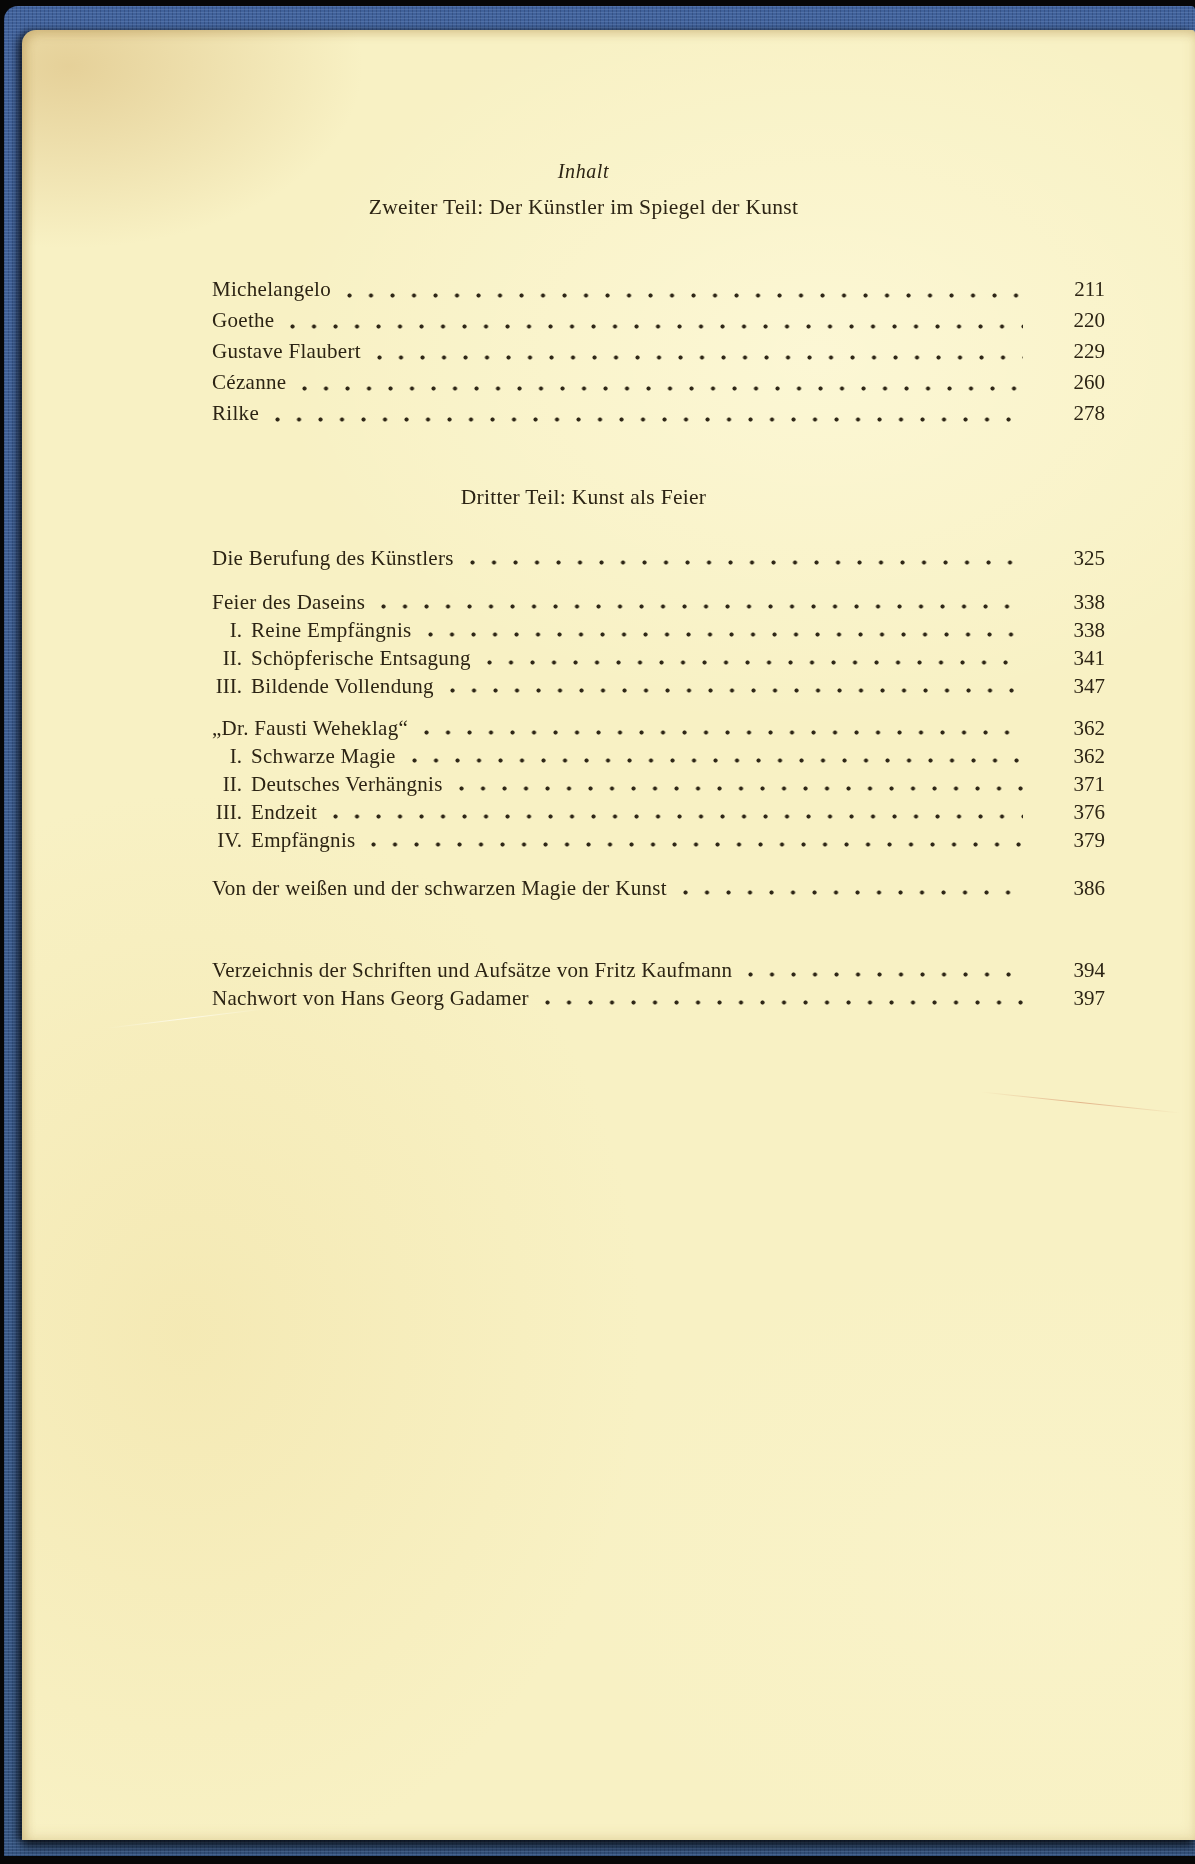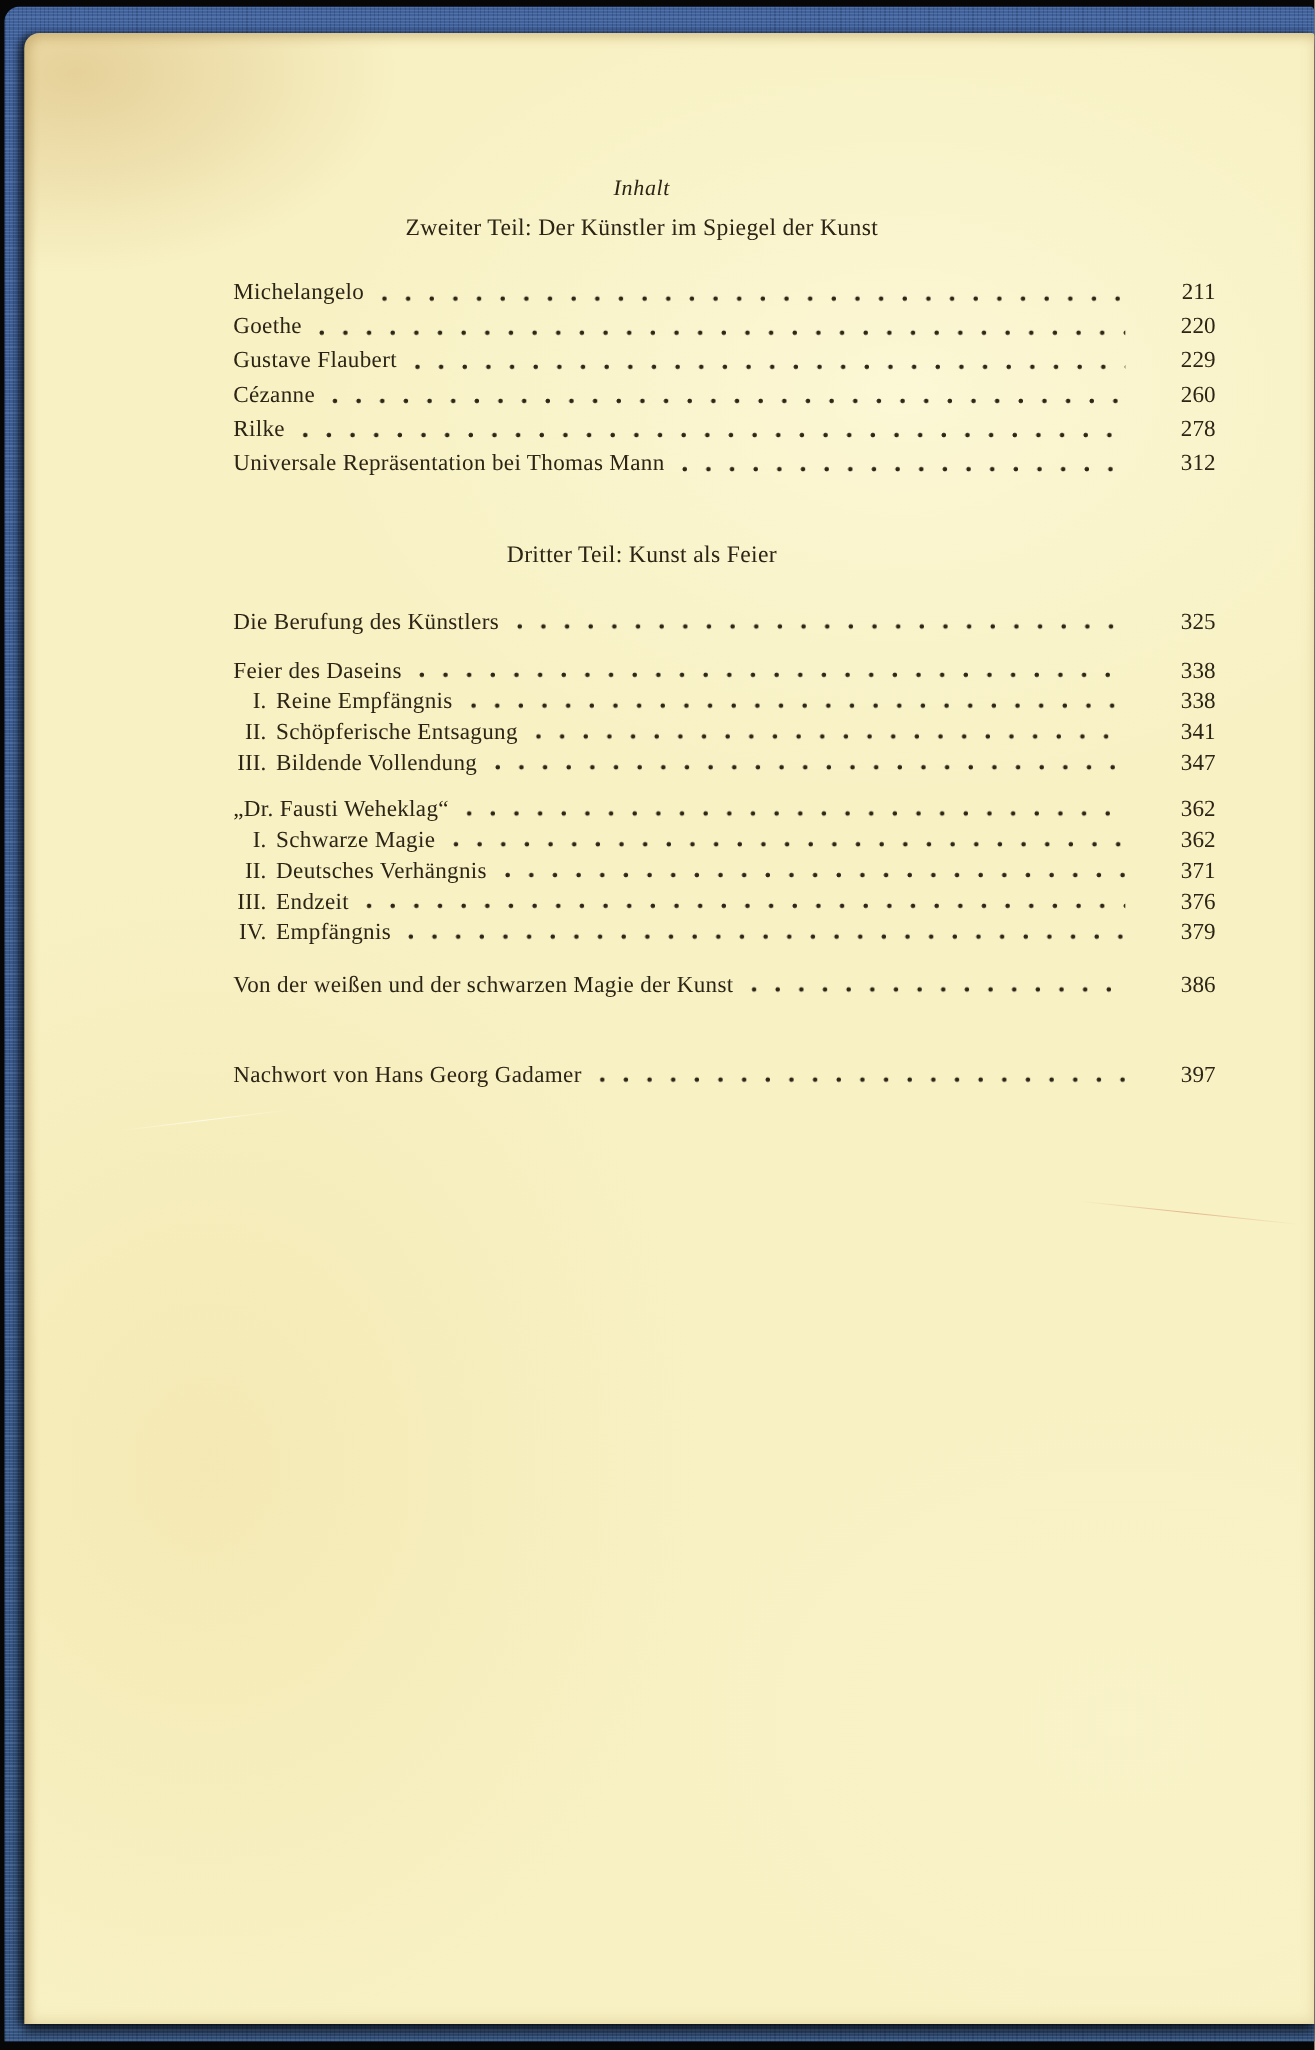--- a/index.html
+++ b/index.html
@@ -49,21 +49,21 @@
     text-align:center;
     width:calc(100% - 150px);
     margin-bottom:12px;
   }
   .part-heading {
     font-size:21.5px;
     letter-spacing:.3px;
     text-align:center;
     width:calc(100% - 150px);
   }
-  .part-heading.p2 { margin-bottom:30px; }
+  .part-heading.p2 { margin-bottom:54px; }
   .part-heading.p3 { margin-top:56px; margin-bottom:34px; }
 
   .row { display:flex; align-items:baseline; font-size:21px; line-height:28px; }
   .part2 .row { line-height:31px; }
   .rn  { flex:none; width:30px; text-align:right; margin-right:9px; }
   .lbl { white-space:nowrap; letter-spacing:.3px; }
   .leader {
     flex:1 1 auto; min-width:22px;
     align-self:flex-end;
     height:7px; margin:0 6px 6px 16px;
@@ -117,25 +117,20 @@
         <div class="row">
           <span class="lbl">Cézanne</span>
           <span class="leader"></span>
           <span class="pnum">260</span>
         </div>
         <div class="row">
           <span class="lbl">Rilke</span>
           <span class="leader"></span>
           <span class="pnum">278</span>
         </div>
-        <div class="row">
-          <span class="lbl">Universale Repräsentation bei Thomas Mann</span>
-          <span class="leader"></span>
-          <span class="pnum">312</span>
-        </div>
       </div>
 
       <div class="part-heading p3">Dritter Teil: Kunst als Feier</div>
 
       <div class="part3">
         <div class="row berufung">
           <span class="lbl">Die Berufung des Künstlers</span>
           <span class="leader"></span>
           <span class="pnum">325</span>
         </div>
@@ -199,20 +194,25 @@
         </div>
 
         <div class="row weisse">
           <span class="lbl">Von der weißen und der schwarzen Magie der Kunst</span>
           <span class="leader"></span>
           <span class="pnum">386</span>
         </div>
       </div>
 
       <div class="back">
+        <div class="row">
+          <span class="lbl">Verzeichnis der Schriften und Aufsätze von Fritz Kaufmann</span>
+          <span class="leader"></span>
+          <span class="pnum">394</span>
+        </div>
         <div class="row">
           <span class="lbl">Nachwort von Hans Georg Gadamer</span>
           <span class="leader"></span>
           <span class="pnum">397</span>
         </div>
       </div>
 
     </div>
     <div class="scratch s1"></div>
     <div class="scratch s2"></div>

